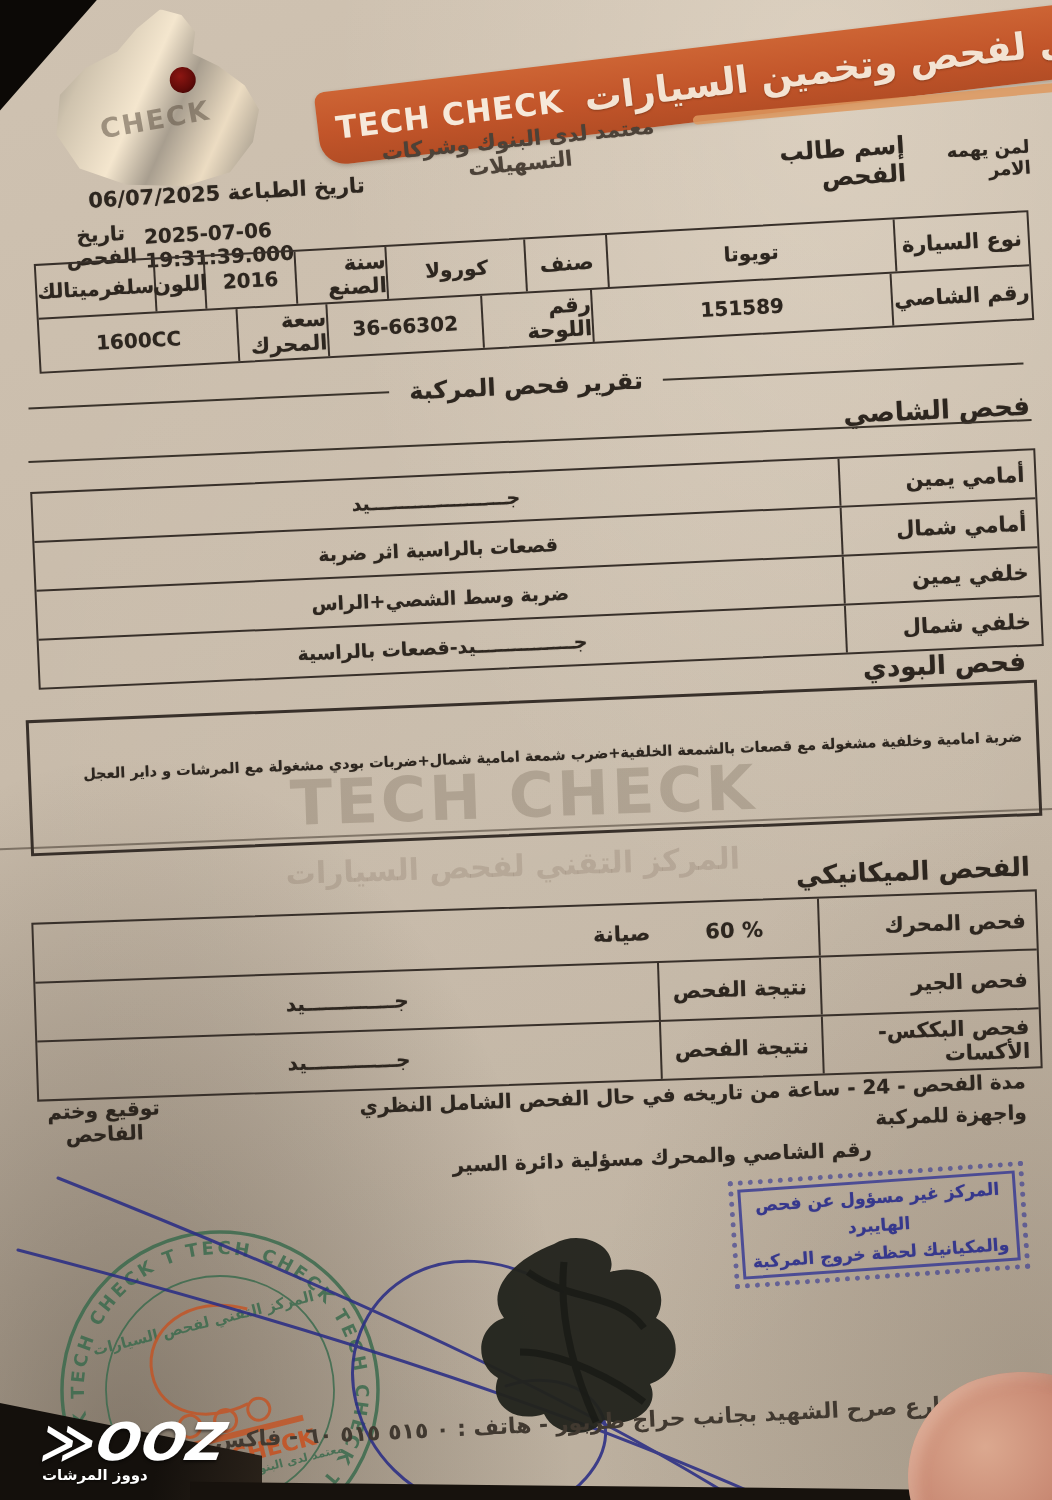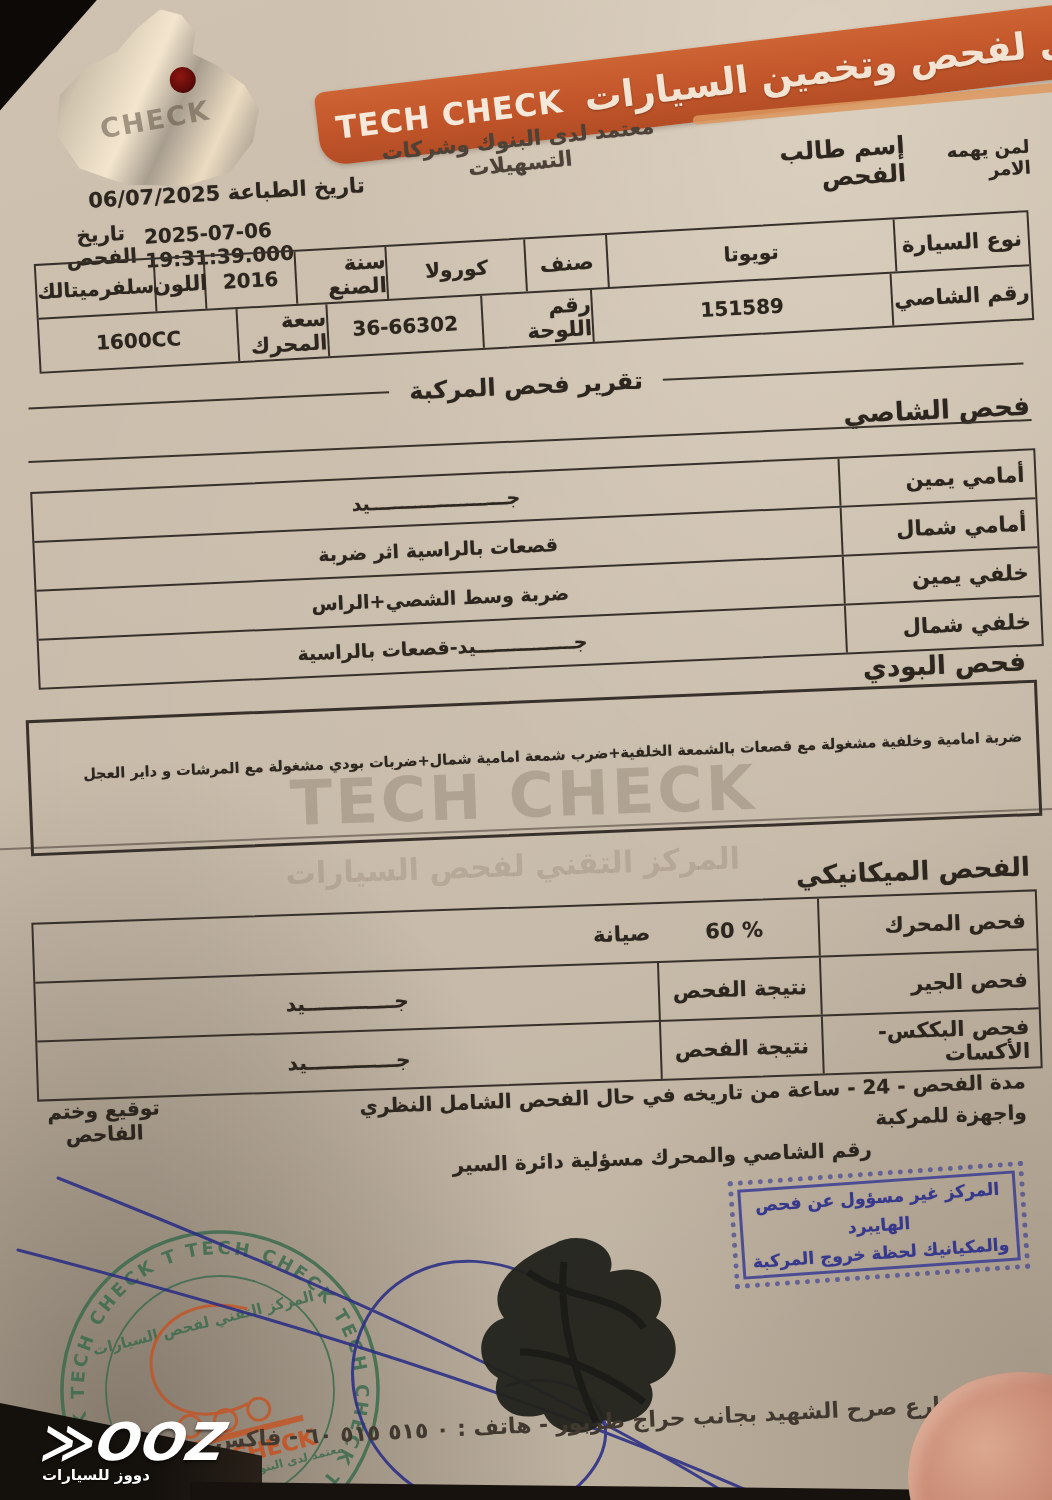--- a/index.html
+++ b/index.html
@@ -302,18 +302,18 @@
 
   <div class="abs address rtl">عمان - شارع صرح الشهيد بجانب حراج طربور - هاتف : ٠ ٥١٥ ٥١٥ ٦٠ - فاكس</div>
   <div class="abs weburl ltr">com</div>
 
   <div class="abs corner-tl"></div>
   <div class="abs corner-bl"></div>
   <div class="abs bottom-edge"></div>
 
   <div class="abs dooz">
     <div class="logo ltr">≫OOZ</div>
-    <div class="sub rtl">دووز للسيارات</div>
+    <div class="sub rtl">دووز المرشات</div>
   </div>
 
   <div class="abs finger"></div>
 
 </div>
 
 </body></html>

